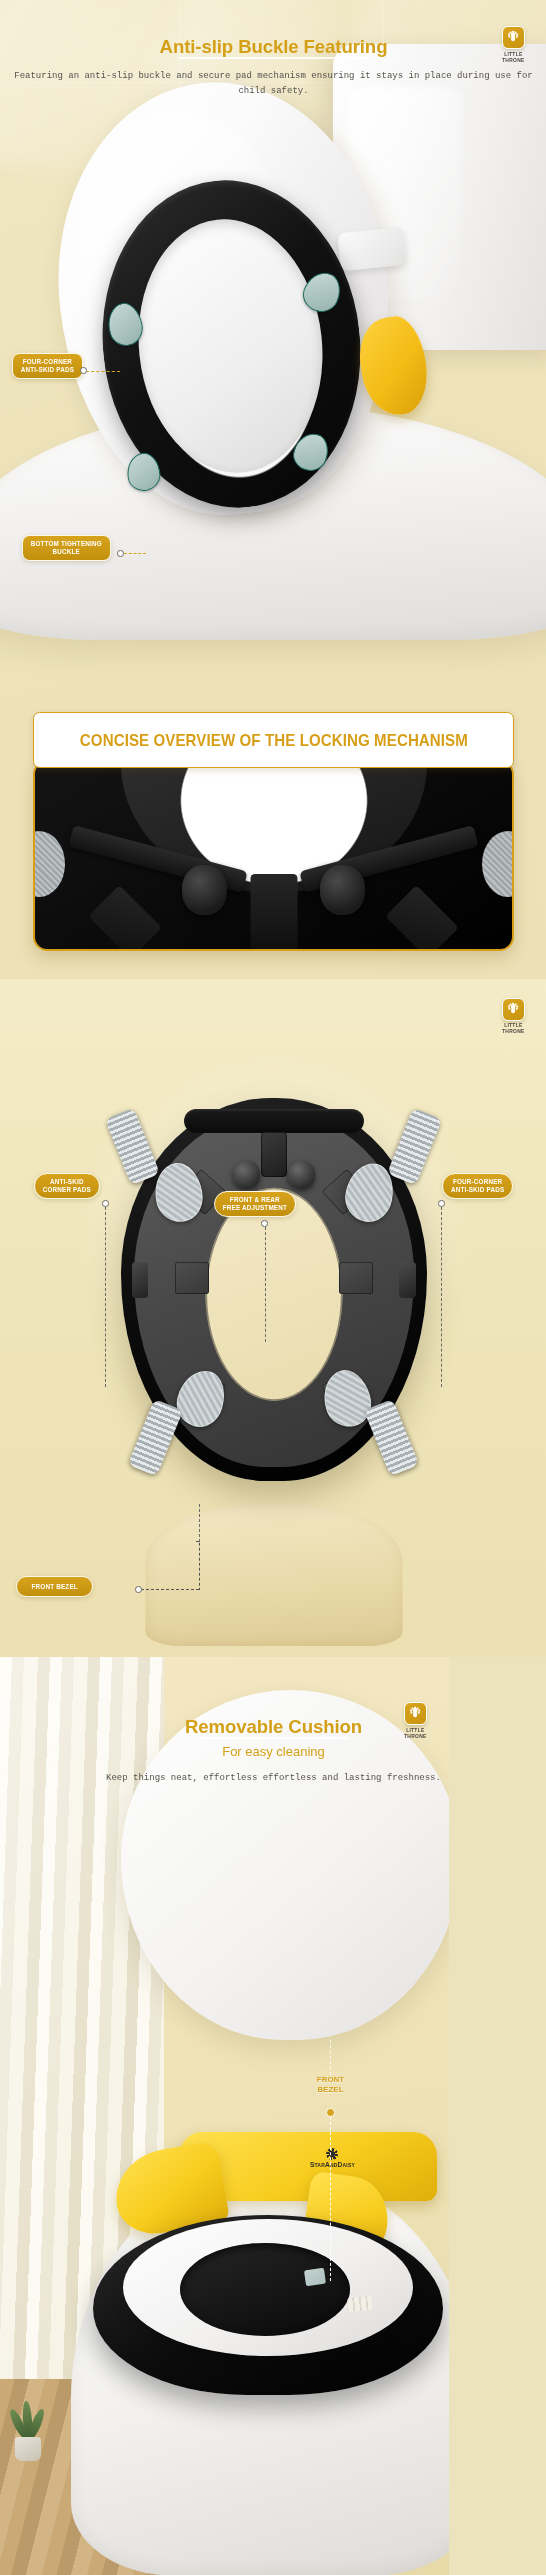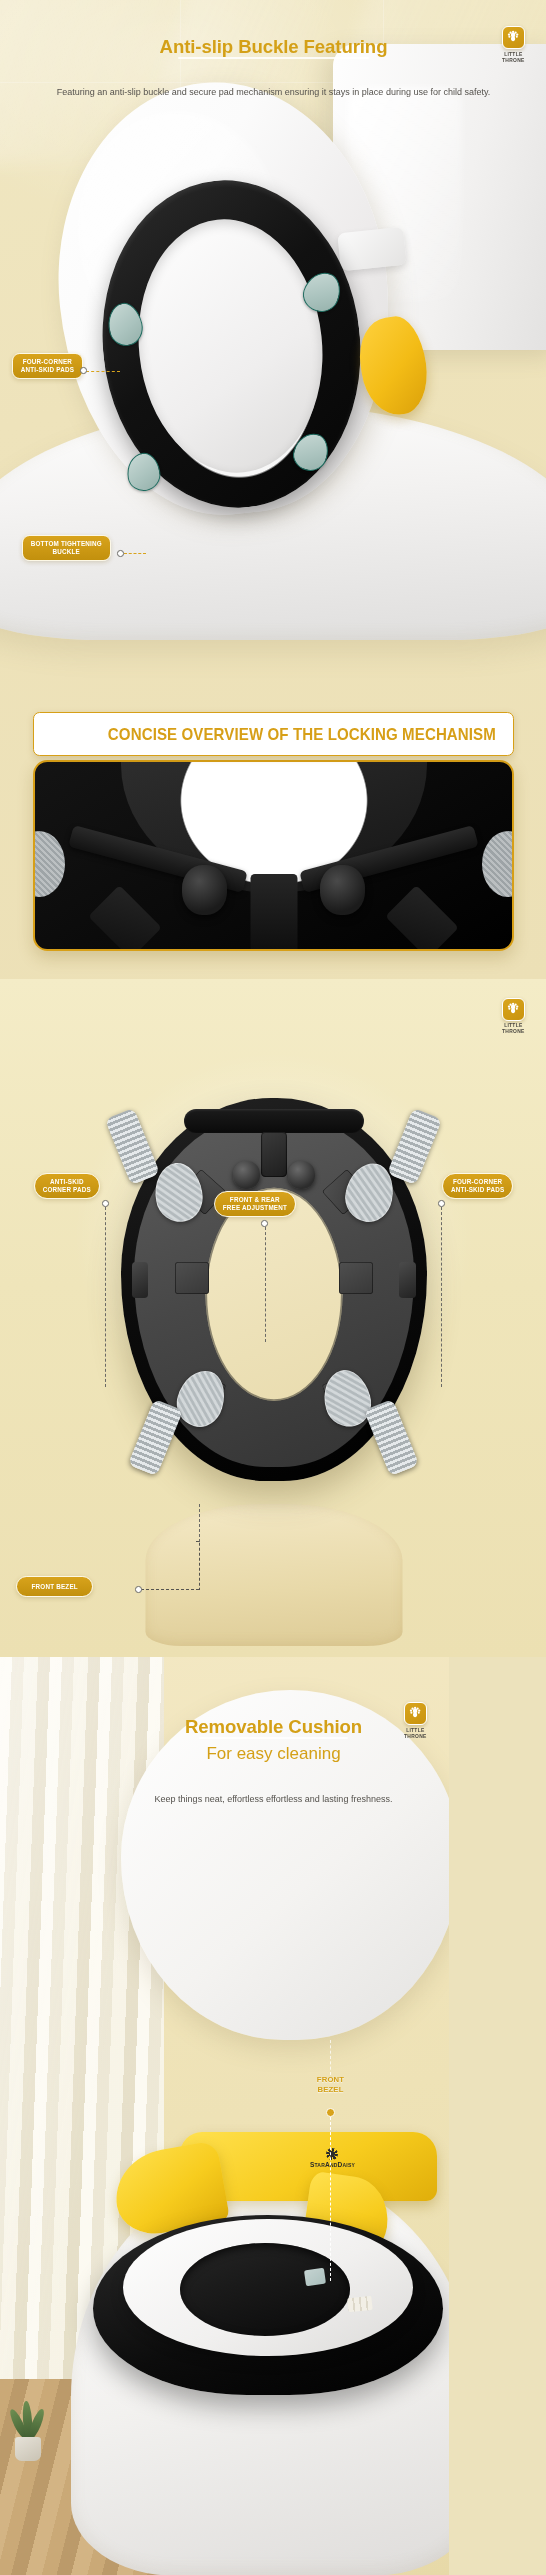--- a/index.html
+++ b/index.html
@@ -94,23 +94,23 @@
     box-shadow:0 5.5px 12px rgba(150,110,10,.30);
   }
   .hinge {
     position:absolute; left:339px; top:230px; width:66px; height:38px;
     background:linear-gradient(140deg,#fafafa,#e4e3e2); border-radius:7.7px;
     transform:rotate(-6deg); box-shadow:0 3.3px 7.7px rgba(0,0,0,.12);
   }
 
   
   .banner {
-    position:absolute; left:33px; top:712px; width:481px; height:44px;
+    position:absolute; left:33px; top:712px; width:481px; height:56px;
     background:#ffffff; border:1.6px solid #d79f17; border-radius:6.6px;
-    display:flex; align-items:center; justify-content:flex-end;
+    display:flex; align-items:center; justify-content:center;
     box-shadow:0 2.2px 7.7px rgba(120,90,20,.18);
     z-index:6;
   }
   .banner-text {
     font-size:16.4px; font-weight:700; color:#d79f17; letter-spacing:0.1px;
     transform:scaleX(.92); white-space:nowrap;
   }
   .inset {
     position:absolute; left:33px; top:760px; width:481px; height:191px;
     border:2.2px solid #d79f17; border-radius:14.2px; overflow:hidden;
@@ -365,24 +365,24 @@
   .hdr h2 {
     font-size:18.6px; font-weight:700; color:#d4a017;
     letter-spacing:-0.1px; line-height:1.1;
     display:inline-block; position:relative;
   }
   .hdr h2:after {
     content:""; position:absolute; left:8%; right:8%; bottom:-1.6px; height:1.6px;
     background:rgba(255,255,255,.85); border-radius:1.1px;
   }
   .hdr .sub {
-    font-size:17px; color:#d4a017; margin-top:6.6px; font-weight:400;
+    font-size:13px; color:#d4a017; margin-top:6.6px; font-weight:400;
   }
   .hdr p {
-    font-size:9px; color:#55524d; line-height:1.62; margin-top:28px;
+    font-size:9px; color:#55524d; line-height:1.62; margin-top:12px;font-family:Liberation Mono, monospace;
   }
 
   
   .logo { position:absolute; right:14.2px; width:39px; text-align:center; z-index:9; }
   .logo .box {
     width:23px; height:23px; margin:0 auto;
     background:linear-gradient(150deg,#d9a51c,#c9930f);
     border:1.4px solid #ffffff; border-radius:6px;
     display:flex; align-items:center; justify-content:center;
     box-shadow:0 1.1px 3.3px rgba(120,90,20,.25);

